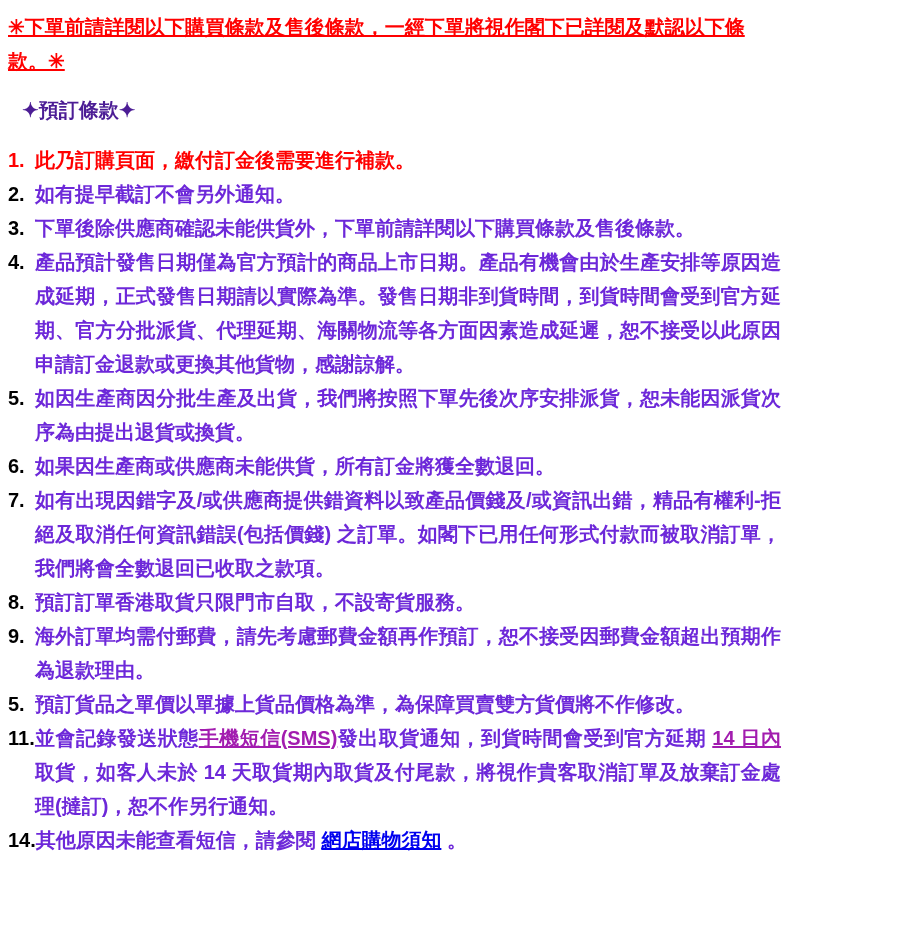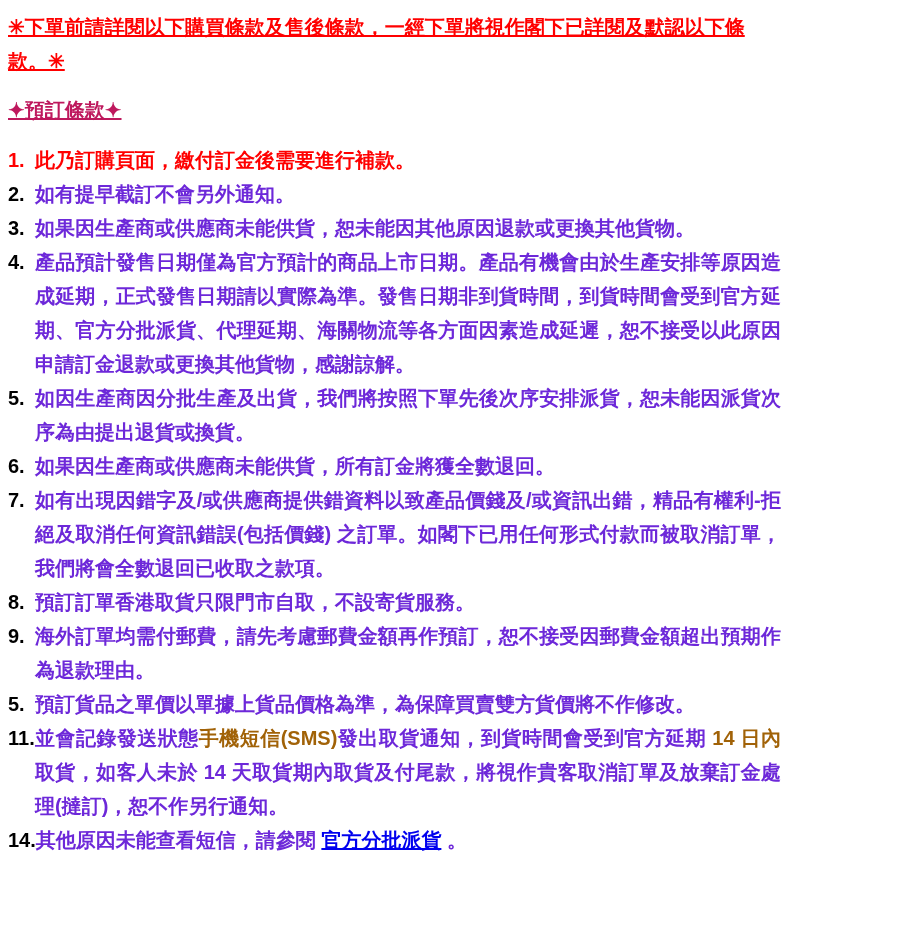--- a/index.html
+++ b/index.html
@@ -23,23 +23,23 @@
   }
   .notice {
     color: #ff0000;
     text-decoration: underline;
     margin: 0 0 15px 0;
   }
   .section-title-wrap {
     margin: 0 0 16px 0;
   }
   .section-title {
-    color: #be185d;
-    text-decoration: underline;
+    color: #4c1d95;
     display: inline-block;
+    margin-left: 14px;
   }
   .terms-list {
     margin: 0;
     padding: 0;
   }
   .term-item {
     display: flex;
     align-items: flex-start;
   }
   .term-num {
@@ -47,21 +47,22 @@
     text-align: left;
     white-space: nowrap;
   }
   .term-content {
     flex: 1 1 auto;
     text-align: justify;
   }
   .seg-normal { color: #6d28d9; }
   .seg-red { color: #ff0000; }
   .seg-red-underline {
-    color: #a16207;
+    color: #a21caf;
+    text-decoration: underline;
   }
   .seg-link {
     color: #0000ee;
     text-decoration: underline;
     cursor: pointer;
   }
 </style>
 </head>
 <body>
 
@@ -77,21 +78,21 @@
       <div class="term-item">
         <span class="term-num seg-red">1.</span>
         <span class="term-content"><span class="seg-red">此乃訂購頁面，繳付訂金後需要進行補款。</span></span>
       </div>
       <div class="term-item">
         <span class="term-num">2.</span>
         <span class="term-content"><span class="seg-normal">如有提早截訂不會另外通知。</span></span>
       </div>
       <div class="term-item">
         <span class="term-num">3.</span>
-        <span class="term-content"><span class="seg-normal">如果因生產商或供應商未能供貨，恕未能因其他原因退款或更換其他貨物。</span></span>
+        <span class="term-content"><span class="seg-normal">下單後除供應商確認未能供貨外，下單前請詳閱以下購買條款及售後條款。</span></span>
       </div>
       <div class="term-item">
         <span class="term-num">4.</span>
         <span class="term-content"><span class="seg-normal">產品預計發售日期僅為官方預計的商品上市日期。產品有機會由於生產安排等原因造成延期，正式發售日期請以實際為準。發售日期非到貨時間，到貨時間會受到官方延期、官方分批派貨、代理延期、海關物流等各方面因素造成延遲，恕不接受以此原因申請訂金退款或更換其他貨物，感謝諒解。</span></span>
       </div>
       <div class="term-item">
         <span class="term-num">5.</span>
         <span class="term-content"><span class="seg-normal">如因生產商因分批生產及出貨，我們將按照下單先後次序安排派貨，恕未能因派貨次序為由提出退貨或換貨。</span></span>
       </div>
       <div class="term-item">
@@ -113,17 +114,17 @@
       <div class="term-item">
         <span class="term-num">5.</span>
         <span class="term-content"><span class="seg-normal">預訂貨品之單價以單據上貨品價格為準，為保障買賣雙方貨價將不作修改。</span></span>
       </div>
       <div class="term-item">
         <span class="term-num">11.</span>
         <span class="term-content"><span class="seg-normal">並會記錄發送狀態</span><span class="seg-red-underline">手機短信(SMS)</span><span class="seg-normal">發出取貨通知，到貨時間會受到官方延期 </span><span class="seg-red-underline">14 日內</span><span class="seg-normal">取貨，如客人未於 14 天取貨期內取貨及付尾款，將視作貴客取消訂單及放棄訂金處理(撻訂)，恕不作另行通知。</span></span>
       </div>
       <div class="term-item">
         <span class="term-num">14.</span>
-        <span class="term-content"><span class="seg-normal">其他原因未能查看短信，請參閱 </span><a class="seg-link">官方分批派貨</a><span class="seg-normal"> 。</span></span>
+        <span class="term-content"><span class="seg-normal">其他原因未能查看短信，請參閱 </span><a class="seg-link">網店購物須知</a><span class="seg-normal"> 。</span></span>
       </div>
     </div>
 
 </div>
 
 </body></html>

